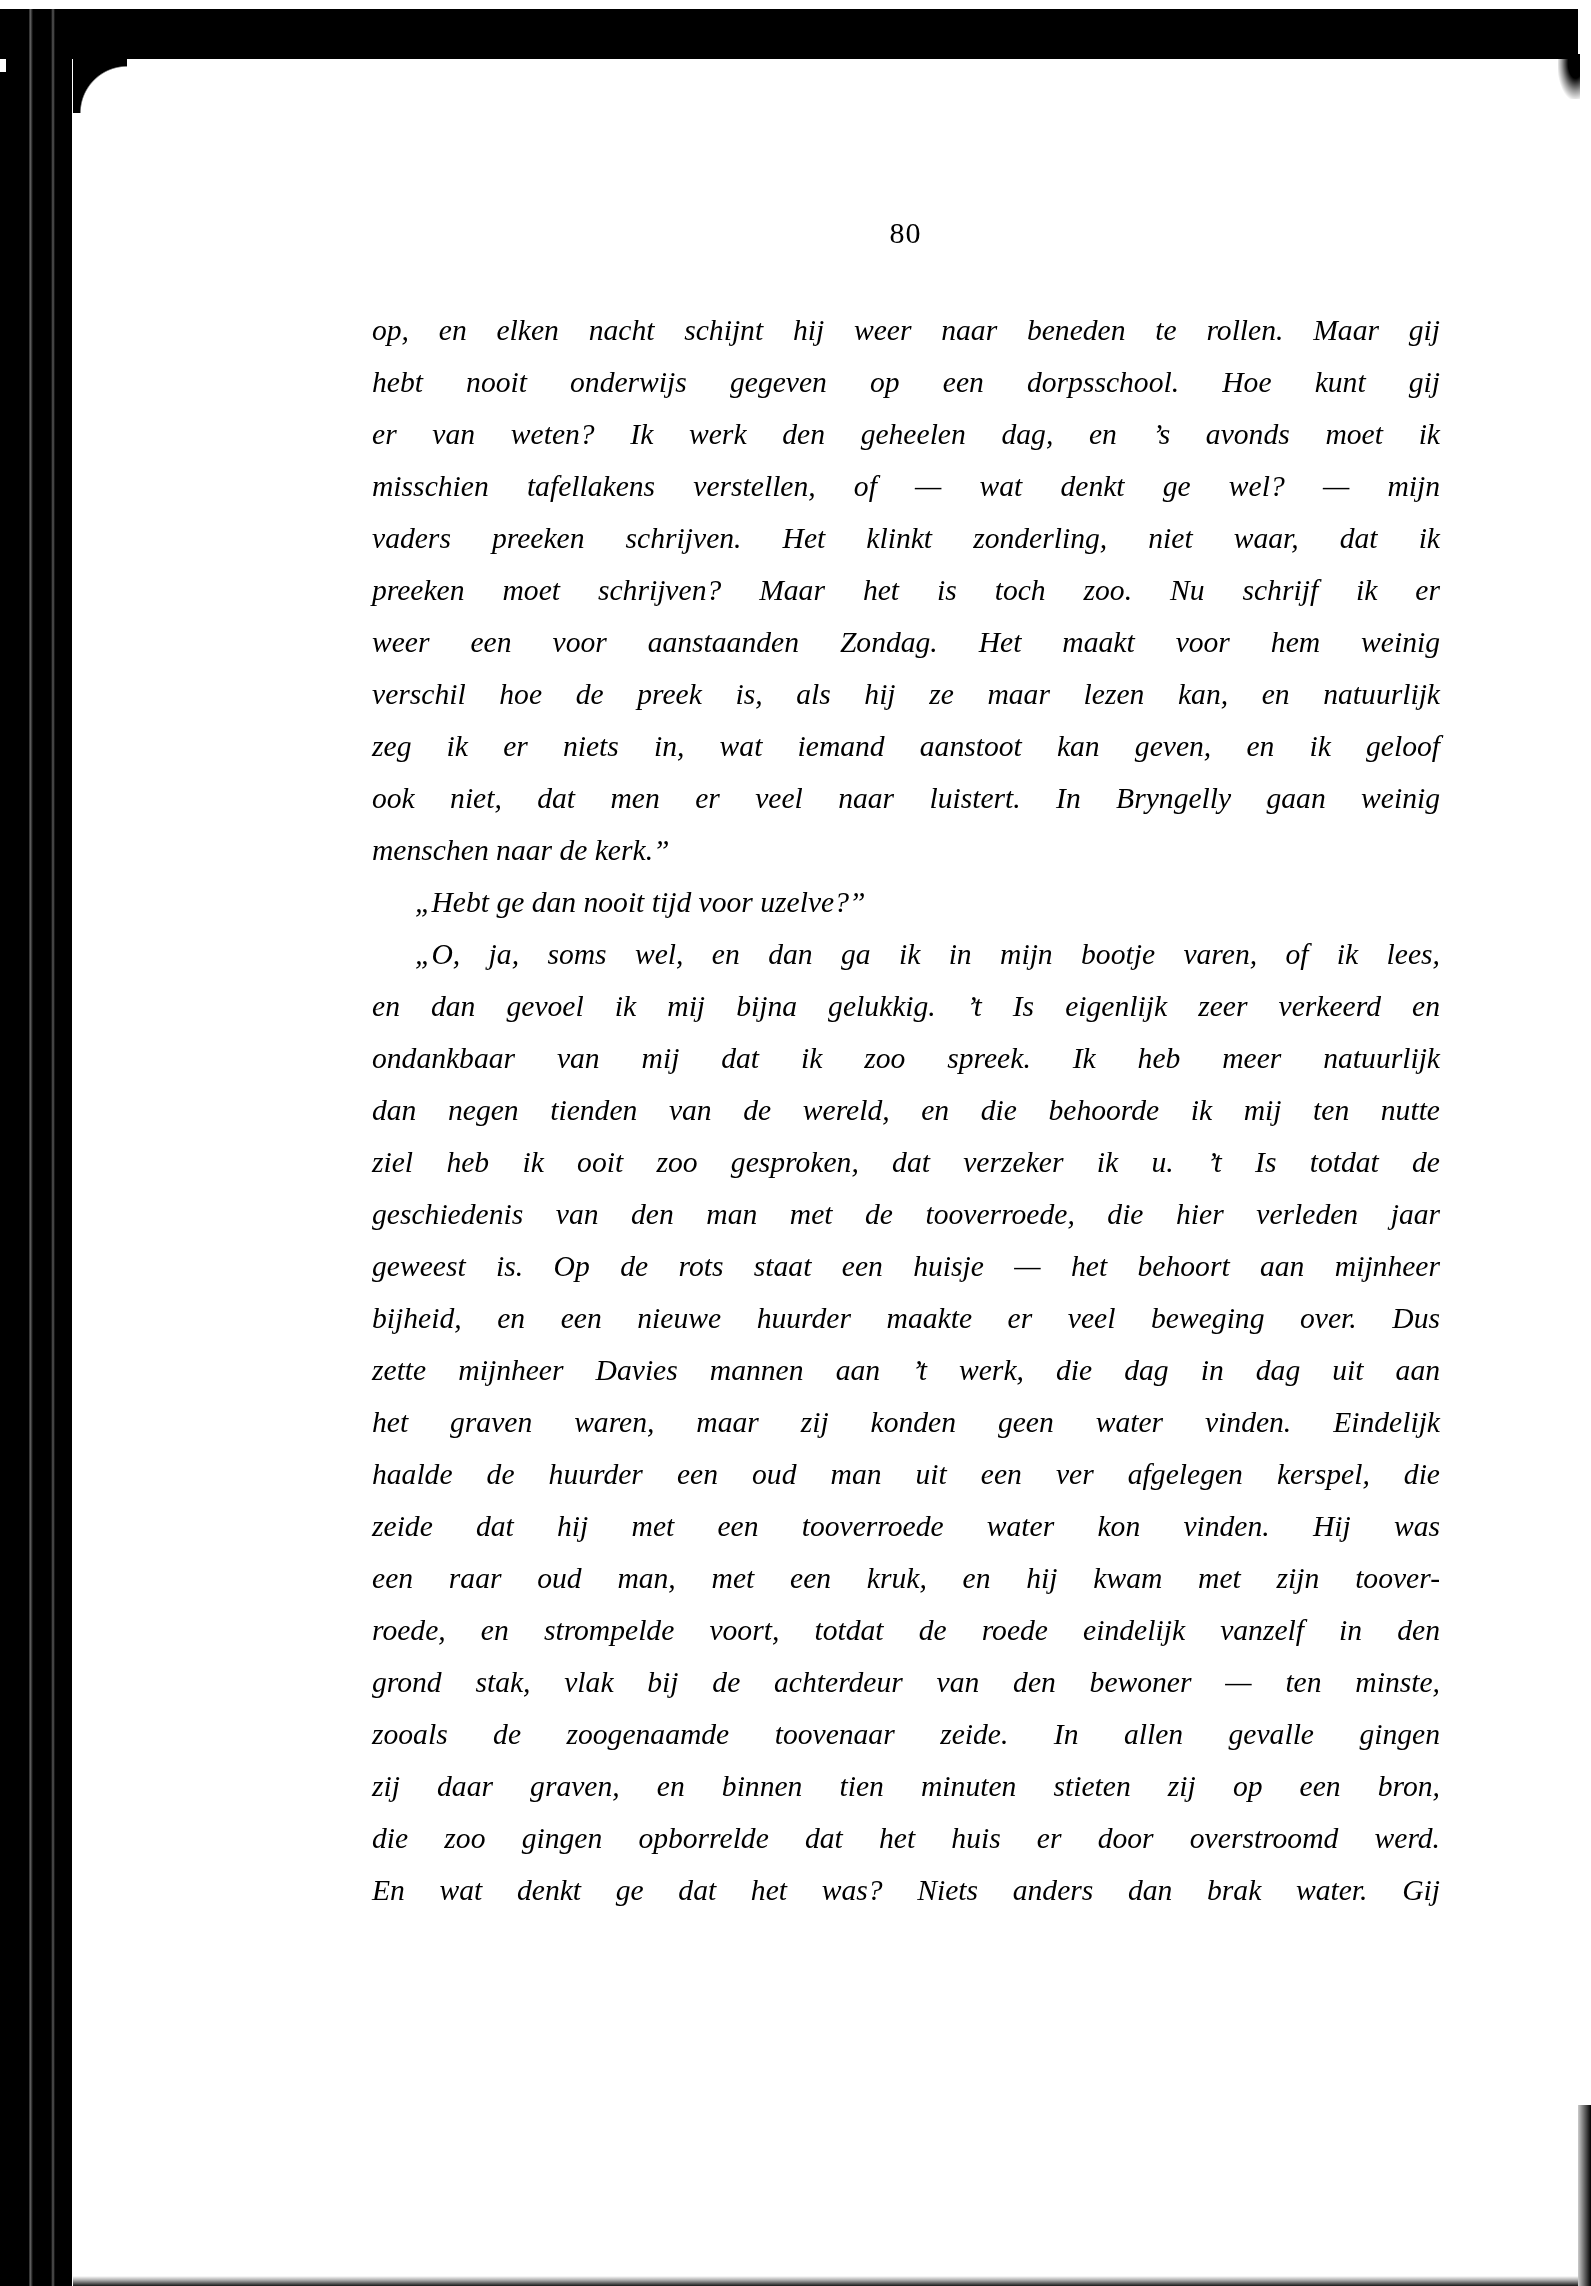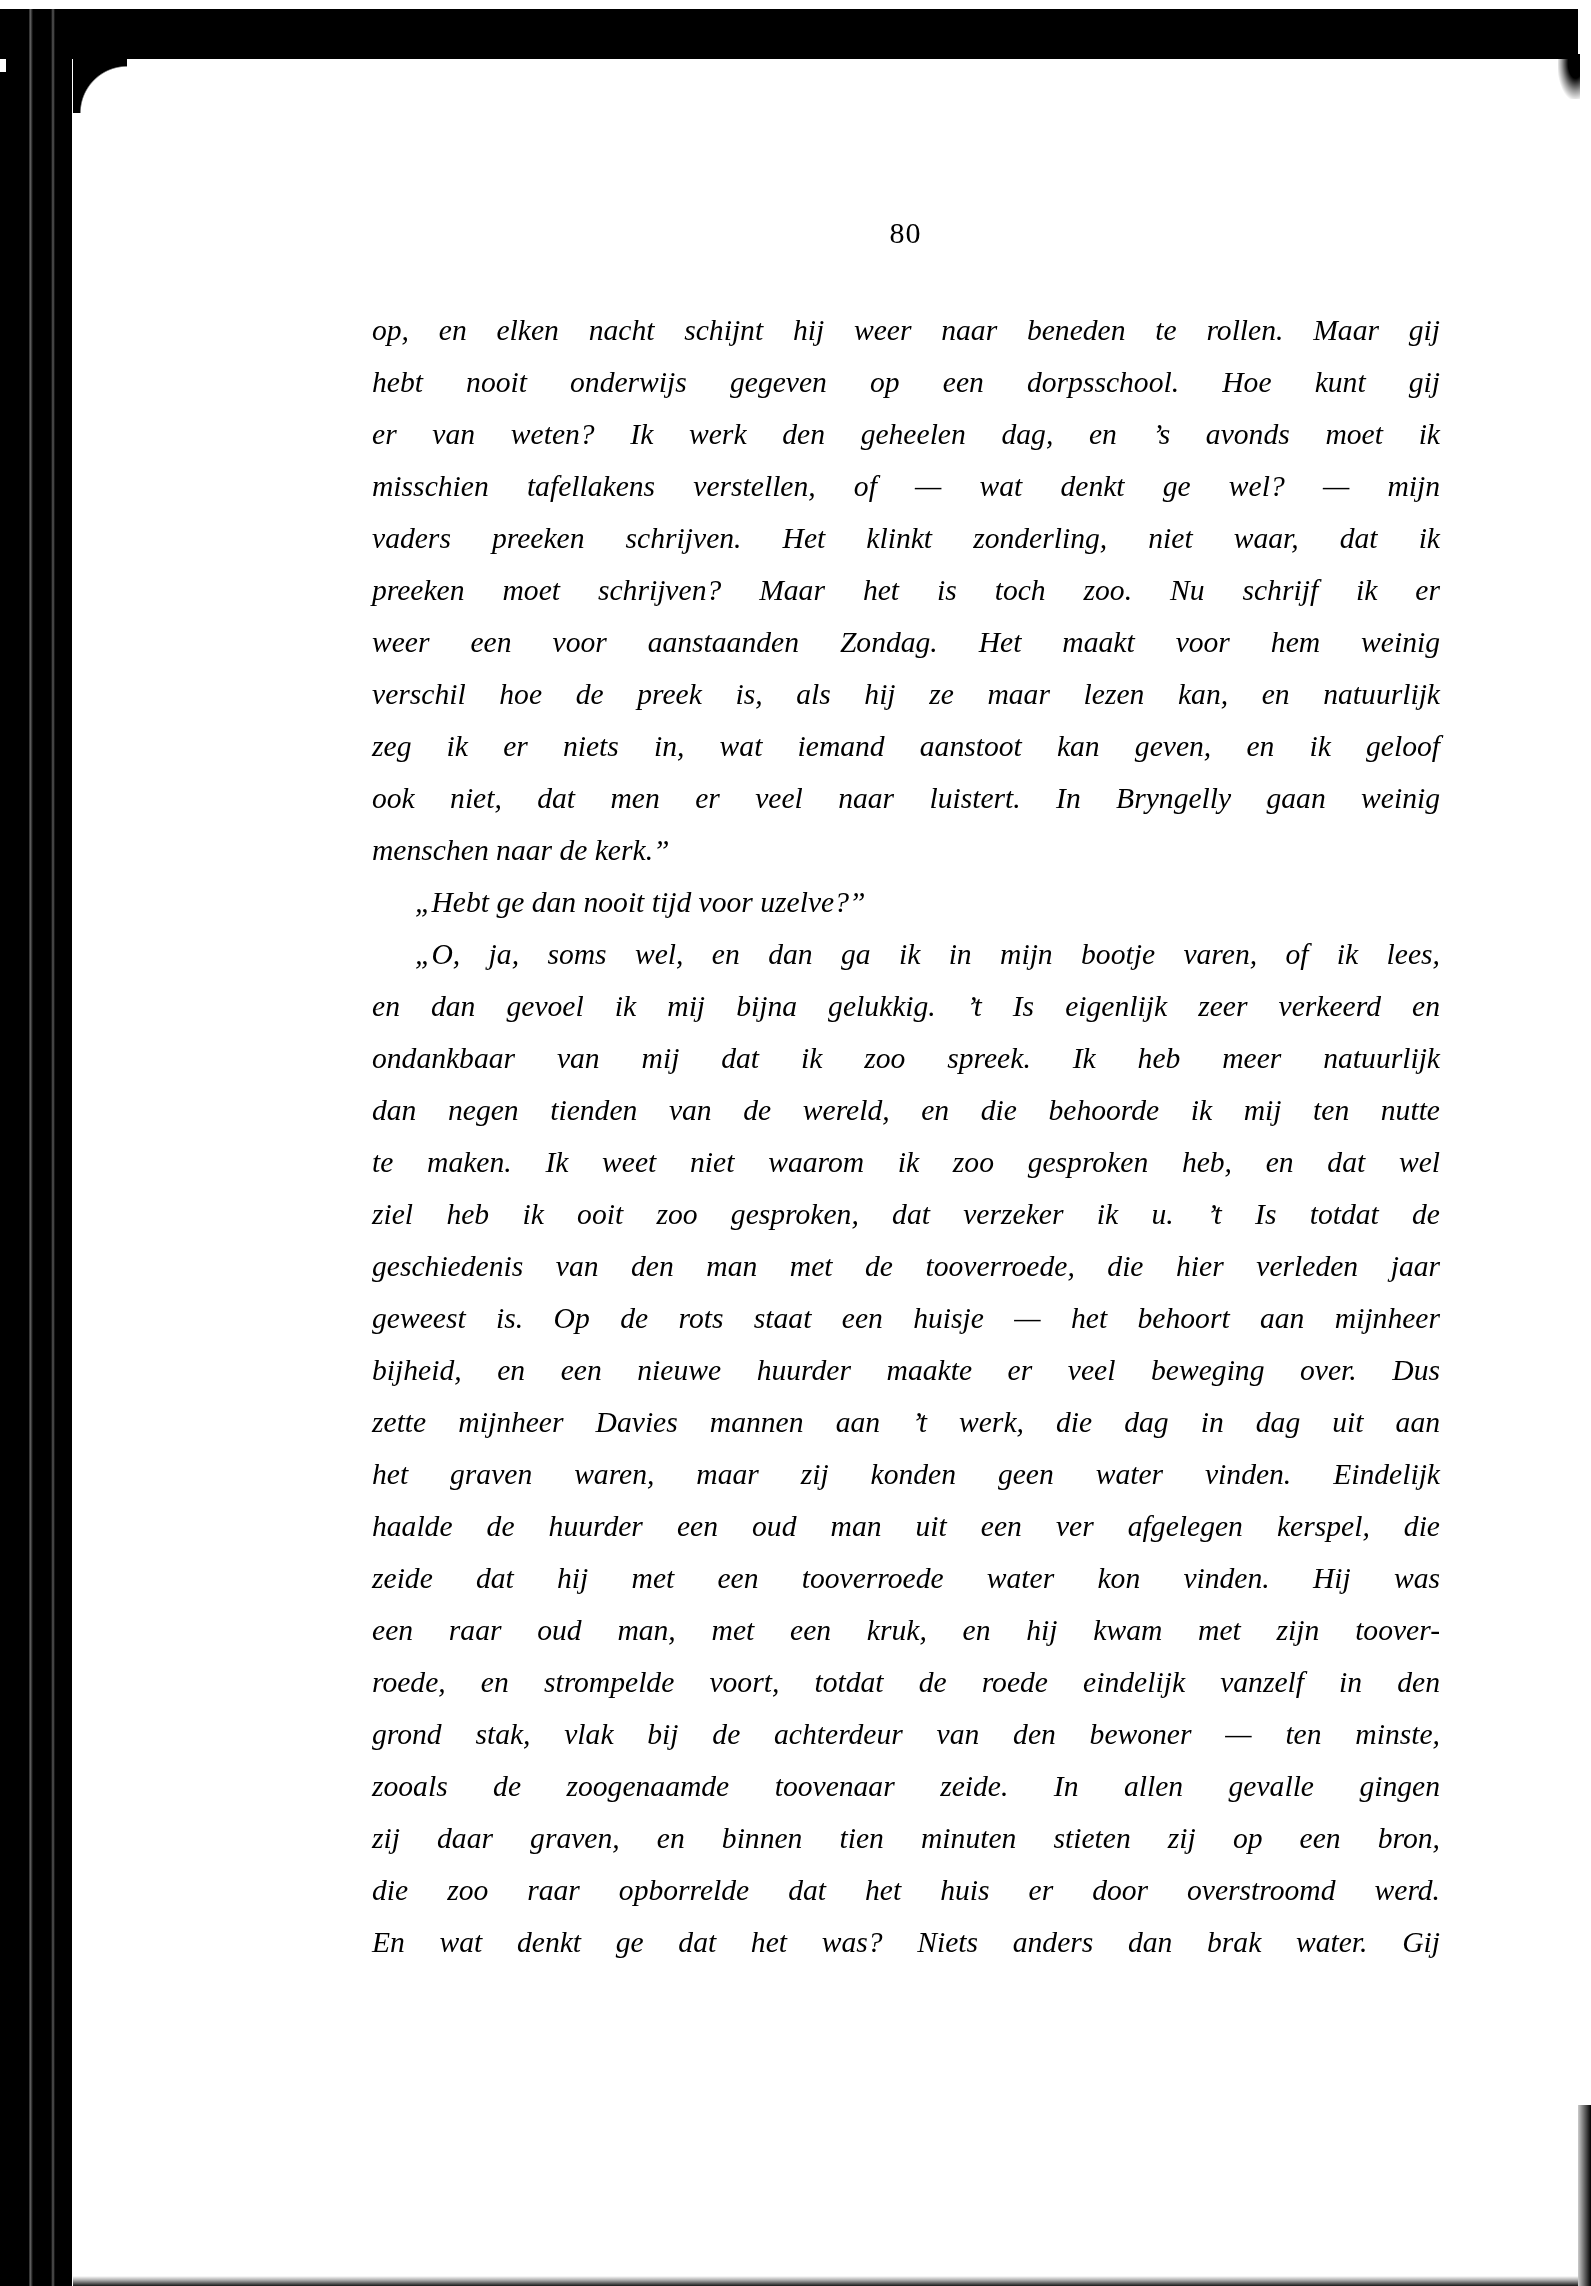--- a/index.html
+++ b/index.html
@@ -140,30 +140,29 @@
   <span class="line">zeg ik er niets in, wat iemand aanstoot kan geven, en ik geloof</span>
   <span class="line">ook niet, dat men er veel naar luistert. In Bryngelly gaan weinig</span>
   <span class="line last">menschen naar de kerk.”</span>
 
   <span class="line indent last">„Hebt ge dan nooit tijd voor uzelve?”</span>
 
   <span class="line indent">„O, ja, soms wel, en dan ga ik in mijn bootje varen, of ik lees,</span>
   <span class="line">en dan gevoel ik mij bijna gelukkig. ’t Is eigenlijk zeer verkeerd en</span>
   <span class="line">ondankbaar van mij dat ik zoo spreek. Ik heb meer natuurlijk</span>
   <span class="line">dan negen tienden van de wereld, en die behoorde ik mij ten nutte</span>
-  <span class="line">te maken. Ik weet niet waarom ik zoo gesproken heb, en dat wel</span>
   <span class="line">ziel heb ik ooit zoo gesproken, dat verzeker ik u. ’t Is totdat de</span>
   <span class="line">geschiedenis van den man met de tooverroede, die hier verleden jaar</span>
   <span class="line">geweest is. Op de rots staat een huisje — het behoort aan mijnheer</span>
   <span class="line">bijheid, en een nieuwe huurder maakte er veel beweging over. Dus</span>
   <span class="line">zette mijnheer Davies mannen aan ’t werk, die dag in dag uit aan</span>
   <span class="line">het graven waren, maar zij konden geen water vinden. Eindelijk</span>
   <span class="line">haalde de huurder een oud man uit een ver afgelegen kerspel, die</span>
   <span class="line">zeide dat hij met een tooverroede water kon vinden. Hij was</span>
   <span class="line">een raar oud man, met een kruk, en hij kwam met zijn toover-</span>
   <span class="line">roede, en strompelde voort, totdat de roede eindelijk vanzelf in den</span>
   <span class="line">grond stak, vlak bij de achterdeur van den bewoner — ten minste,</span>
   <span class="line">zooals de zoogenaamde toovenaar zeide. In allen gevalle gingen</span>
   <span class="line">zij daar graven, en binnen tien minuten stieten zij op een bron,</span>
-  <span class="line">die zoo raar opborrelde dat het huis er door overstroomd werd.</span>
+  <span class="line">die zoo gingen opborrelde dat het huis er door overstroomd werd.</span>
   <span class="line">En wat denkt ge dat het was? Niets anders dan brak water. Gij</span>
 </div>
 
 
 </body></html>

